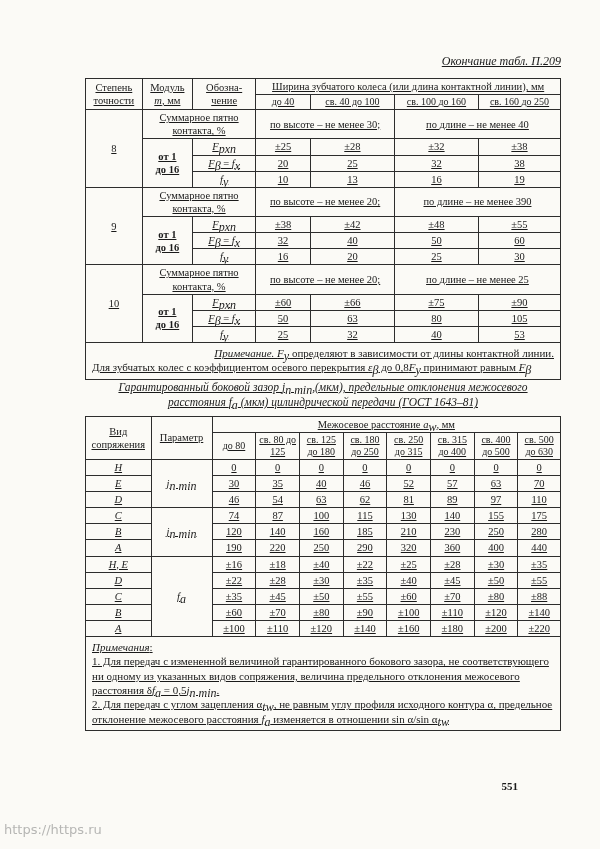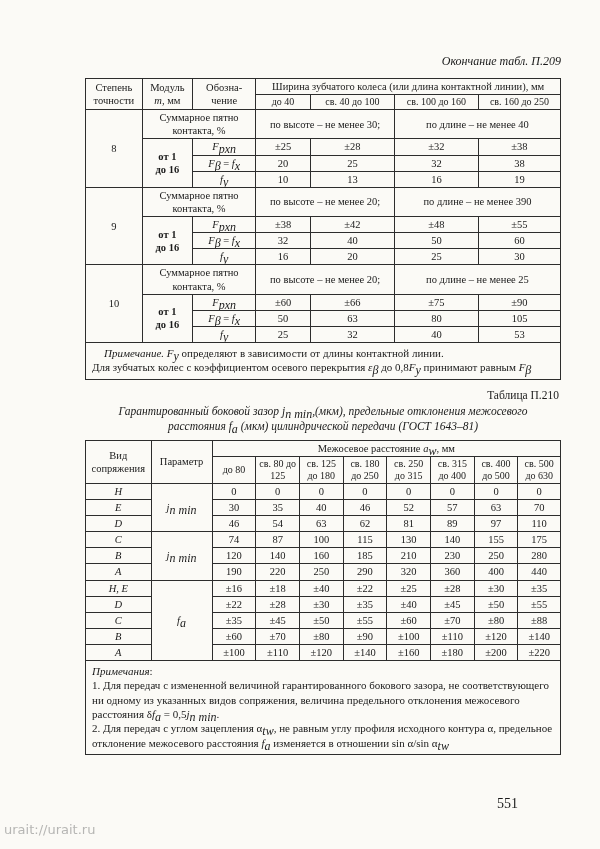--- a/index.html
+++ b/index.html
@@ -5,39 +5,39 @@
   * { box-sizing: border-box; }
   html, body { margin: 0; padding: 0; }
   body {
     width: 600px; height: 849px;
     background: #fbfaf6;
     color: #1a1a1a;
     font-family: "Liberation Serif", serif;
     position: relative;
     overflow: hidden;
   }
-  .content { position: absolute; left: 85px; top: 54px; width: 476px; }
+  .content { position: absolute; left: 85px; top: 54px; width: 476px; text-decoration: underline; }
   .hdr-note { text-align: right; font-style: italic; font-size: 12px; margin-bottom: 9px; }
   table { border-collapse: collapse; width: 100%; table-layout: fixed; }
   td, th {
     border: 1px solid #2d2d2d;
     font-size: 10.5px; font-weight: normal;
     text-align: center; vertical-align: middle;
     padding: 1px 2px; line-height: 1.25;
     overflow: hidden;
   }
   sub { font-size: 12px; line-height: 0; }
   .sym i, .vid, .param i { font-style: italic; }
   .mod { font-weight: bold; }
   .noteCell { text-align: left; font-size: 11px; padding: 3px 6px 4px; line-height: 1.3; }
-  .noteP1 { text-indent: 12px; }
+  .noteP1 { text-indent: 12px; text-align: right; }
   .cap2 { text-align: right; font-size: 11.5px; margin: 9px 2px 3px; }
   .tbl-title { text-align: center; font-style: italic; font-size: 11.5px; line-height: 1.35; margin-bottom: 5px; padding: 0 10px; }
   .subhead { font-size: 10px; line-height: 1.2; margin-top: 12px; }
-  .pageno { position: absolute; right: 82px; top: 796px; font-weight: normal; font-size: 14px; }
+  .pageno { position: absolute; right: 82px; top: 780px; font-weight: bold; font-size: 11px; }
   .watermark { position: absolute; left: 4px; top: 822px; color: #b6b6b4; font-size: 13px; font-family: "DejaVu Sans", sans-serif; }
 </style>
 </head>
 <body>
 
 <div class="content">
 
   <div class="hdr-note">Окончание табл. П.209</div>
 
   <table>
@@ -168,21 +168,20 @@
 
     <tr>
       <td colspan="7" class="noteCell">
         <div class="noteP1"><i>Примечание. </i><i>F</i><sub><i>y</i></sub><span> определяют в зависимости от длины контактной линии.</span></div>
         <div><span>Для зубчатых колес с коэффициентом осевого перекрытия </span><i>ε</i><sub><i>β</i></sub><span> до 0,8</span><i>F</i><sub><i>y</i></sub><span> принимают равным </span><i>F</i><sub><i>β</i></sub></div>
       </td>
     </tr>
   </tbody>
     </table>
 
-  <div class="cap2">Таблица П.210</div>
 
   <div class="tbl-title">
     <span>Гарантированный боковой зазор </span><i>j</i><sub><i>n min</i></sub><span>,(мкм), предельные отклонения межосевого расстояния </span><i>f</i><sub><i>a</i></sub><span> (мкм) цилиндрической передачи (ГОСТ 1643–81)</span>
   </div>
 
   <table>
     <colgroup>
       <col style="width:60px">
         <col style="width:56px">
       <col style="width:40px">
@@ -343,13 +342,13 @@
         <div><span>1. Для передач с измененной величиной гарантированного бокового зазора, не соответствующего ни одному из указанных видов сопряжения, величина предельного отклонения межосевого расстояния δ</span><i>f</i><sub><i>a</i></sub><span> = 0,5</span><i>j</i><sub><i>n min</i></sub><span>.</span></div>
         <div><span>2. Для передач с углом зацепления α</span><sub><i>tw</i></sub><span>, не равным углу профиля исходного контура α, предельное отклонение межосевого расстояния </span><i>f</i><sub><i>a</i></sub><span> изменяется в отношении sin α/sin α</span><sub><i>tw</i></sub></div>
       </td>
     </tr>
   </tbody>
     </table>
 
 </div>
 
 <div class="pageno">551</div>
-<div class="watermark">urait://urait.ru</div>
+<div class="watermark">https://https.ru</div>
 
 </body></html>

